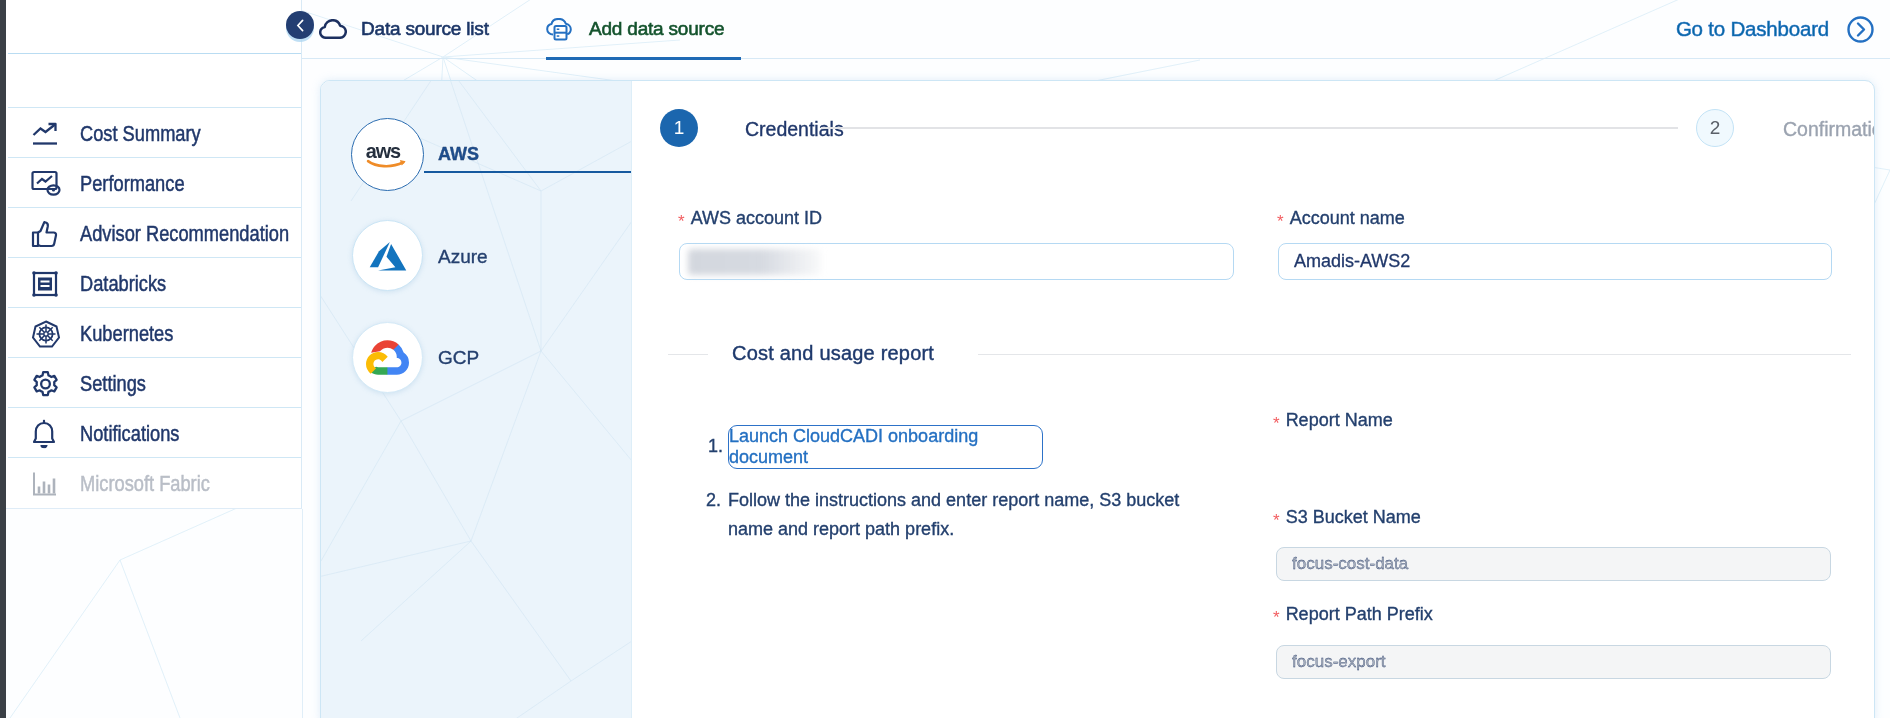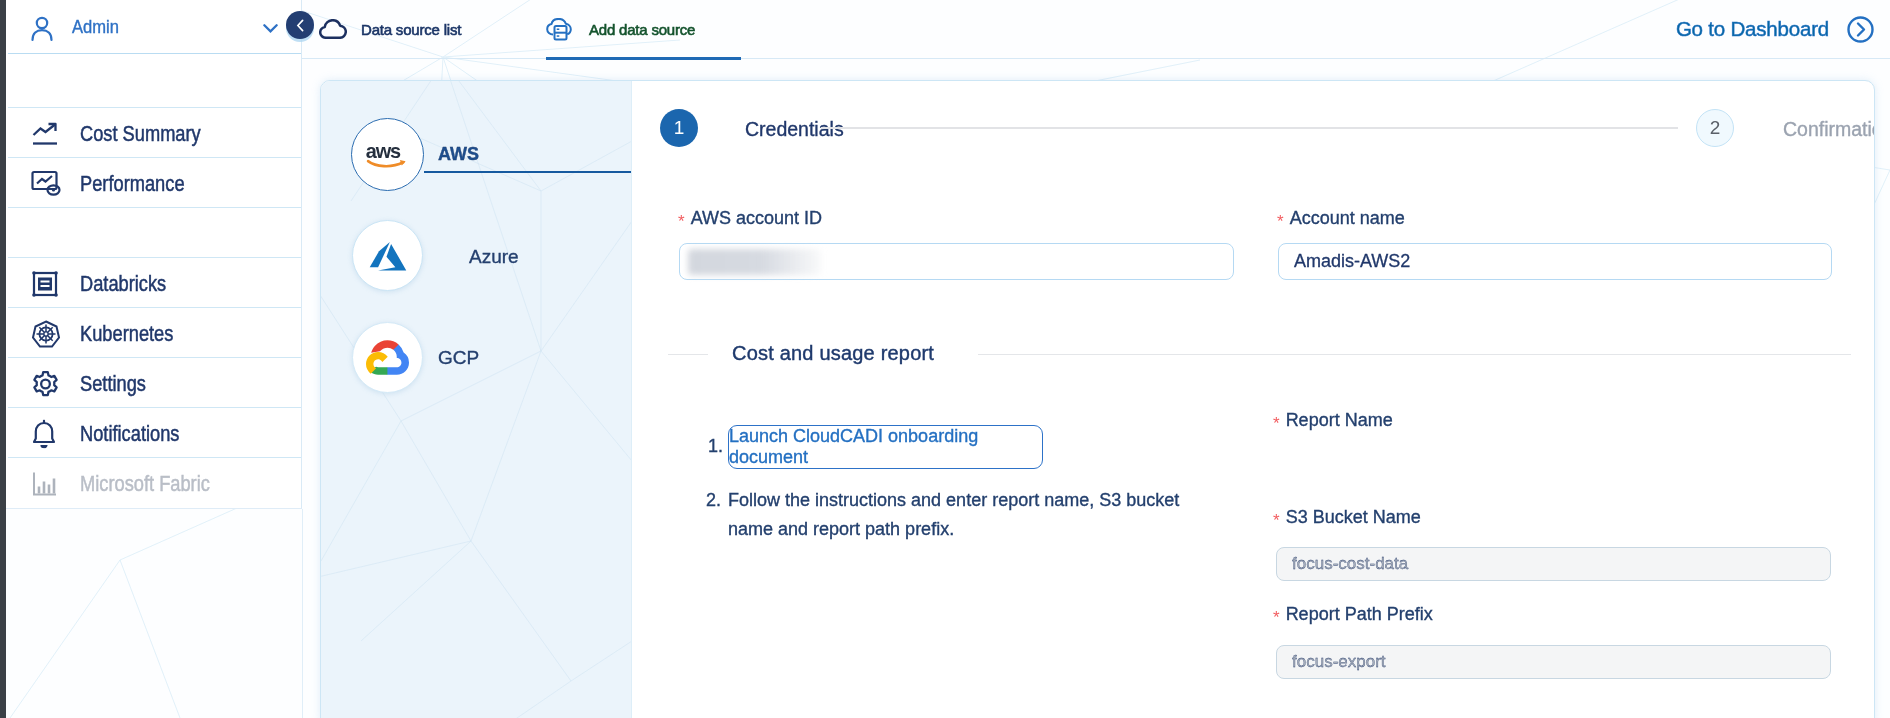--- a/index.html
+++ b/index.html
@@ -23,21 +23,21 @@
   #adminrow .lb { position:absolute; left:66px; top:50%; transform:translateY(-50%) scaleX(0.92); transform-origin:left center;
     font-size:18px; color:#2e71c5; -webkit-text-stroke:0.4px #2e71c5; }
   
   #collapse { position:absolute; left:286px; top:11px; width:28px; height:28px; border-radius:50%;
     background:#233e72; z-index:40; box-shadow:0 3px 0 0 rgba(170,212,240,.75);
     display:flex; align-items:center; justify-content:center; }
   
   #header { position:absolute; left:302px; top:0; width:1588px; height:59px; z-index:5; }
   #hline { position:absolute; left:302px; top:58px; width:1588px; height:1px; background:#d7e9f6; z-index:3; }
   .tab { position:absolute; top:0; height:58px; display:flex; align-items:center; gap:14px; }
-  .tab .t { font-size:15px; font-weight:400; letter-spacing:-0.2px; -webkit-text-stroke:0.6px currentColor; }
+  .tab .t { font-size:19px; font-weight:400; letter-spacing:-0.2px; -webkit-text-stroke:0.6px currentColor; }
   #tab1 { left:17px; }
   #tab1 .t { color:#1c3667; }
   #tab2 { left:244px; }
   #tab2 .t { color:#14532d; }
   #underline { position:absolute; left:244px; top:57px; width:195px; height:3px; background:#1f6ab5; z-index:6; }
   #goto { position:absolute; right:61px; top:0; height:58px; display:flex; align-items:center;
     font-size:20.5px; font-weight:400; color:#0369a1; letter-spacing:-0.2px; -webkit-text-stroke:0.55px #2d72c8; }
   #gotoic { position:absolute; right:16px; top:16px; }
   
   #card { position:absolute; left:320px; top:80px; width:1555px; height:648px; background:#ffffff;
@@ -45,21 +45,21 @@
     box-shadow:0 0 9px rgba(150,195,230,.28); }
   #panel { position:absolute; left:0; top:0; width:311px; height:648px; background:#ebf4fb;
     border-right:1px solid #ddeef8; overflow:hidden; }
   .provcircle { position:absolute; left:31px; width:71px; height:71px; border-radius:50%;
     background:#fff; display:flex; align-items:center; justify-content:center; }
   #awsc { top:37px; left:30px; width:73px; height:73px; border:1.5px solid #2b6cb0; }
   #azurec { top:139px; border:1px solid #cbe5f5; box-shadow:0 1px 5px rgba(120,170,210,.25); }
   #gcpc { top:241px; border:1px solid #d5eaf7; box-shadow:0 1px 5px rgba(120,170,210,.25); }
   .provlb { position:absolute; left:117px; font-size:19px; color:#25406f; -webkit-text-stroke:0.35px #25406f; }
   #awslb { top:63px; font-size:18px; font-weight:700; color:#1d4e8f; }
-  #azurelb { top:165px;margin-left:31px; }
+  #azurelb { top:165px; }
   #gcplb { top:266px; }
   #awsline { position:absolute; left:103px; top:89.5px; width:208px; height:2px; background:#15599f; }
   
   #stepper { position:absolute; left:311px; top:0; width:1214px; }
   .stepc { position:absolute; width:38px; height:38px; border-radius:50%; top:28px;
     display:flex; align-items:center; justify-content:center; font-size:17px; }
   #step1 { left:28px; background:#1b66ae; color:#fff; font-weight:400; font-size:19px; }
   #step2 { left:1064px; background:#f0f9fe; border:1.5px solid #c3e3f6; color:#5a6068; font-size:19px; }
   .steplb { position:absolute; top:37px; font-size:19.5px;margin-left:36px; -webkit-text-stroke:0.35px currentColor; }
   #step1lb { left:77px; color:#21386b; }
@@ -91,30 +91,20 @@
     <path d="M620 180 L900 120 M900 120 L1200 60 M620 180 L640 520"></path>
     <path d="M1450 100 L1700 -10 M1450 100 L1890 170 M1450 100 L1600 300 M1830 300 L1600 300 M1830 300 L1890 170"></path>
     <path d="M120 560 L10 718 M120 560 L300 480 M120 560 L180 718"></path>
   </g>
 </svg>
 
 <div id="strip"></div>
 <div style="position:absolute;left:302px;top:509px;width:1px;height:209px;background:#e0eef8;z-index:2;"></div>
 
 <div id="sidebar">
-  <div id="adminrow">
-    <svg class="ic" style="position:absolute;left:22px;top:14px" width="28" height="28" viewBox="0 0 28 28" fill="none" stroke="#2e71c5" stroke-width="2.2">
-      <circle cx="14" cy="9" r="5.2"></circle>
-      <path d="M4.5 26 C4.5 19.5 8.6 16.2 14 16.2 C19.4 16.2 23.5 19.5 23.5 26" stroke-linecap="round"></path>
-    </svg>
-    <span class="lb">Admin</span>
-    <svg style="position:absolute;left:257px;top:24px" width="15" height="9" viewBox="0 0 18 11" fill="none" stroke="#2e71c5" stroke-width="2.8" stroke-linecap="round">
-      <path d="M1.5 1.5 L9 9 L16.5 1.5"></path>
-    </svg>
-  </div>
   <div class="sdiv" style="top:53px; background:#b9dcf2;"></div>
 
   <div class="sdiv" style="top:107px"></div>
 
   <div class="srow" style="top:109px">
     <svg class="ic" width="28" height="26" viewBox="0 0 28 26" fill="none" stroke="#21386b" stroke-width="2.3">
       <path d="M2.5 14 L9.5 7.5 L14.5 11 L24 3.5"></path>
       <path d="M17.5 3 L24.5 3 L24.5 10" stroke-linejoin="round"></path>
       <path d="M2 22.5 L26 22.5"></path>
     </svg>
@@ -126,20 +116,27 @@
     <svg class="ic" width="30" height="27" viewBox="0 0 30 27" fill="none" stroke="#21386b" stroke-width="2.2">
       <rect x="1.5" y="1.5" width="24" height="17" rx="1.5"></rect>
       <path d="M6 13 L11 8.5 L14.5 11 L21 5.5"></path>
       <ellipse cx="22.5" cy="19.5" rx="6" ry="4.6"></ellipse>
       <circle cx="22.5" cy="19.5" r="1.6" fill="#21386b" stroke="none"></circle>
     </svg>
     <span class="lb">Performance</span>
   </div>
   <div class="sdiv" style="top:207px"></div>
 
+  <div class="srow" style="top:209px">
+    <svg class="ic" width="27" height="28" viewBox="0 0 27 28" fill="none" stroke="#21386b" stroke-width="2.2" stroke-linejoin="round">
+      <path d="M2 12.5 L7 12.5 L7 26 L2 26 Z"></path>
+      <path d="M7 25 L9.5 26 L20.5 26 C22 26 23 25 23.2 23.7 L25 15.2 C25.3 13.7 24.2 12.5 22.7 12.5 L15.5 12.5 L16.8 6.2 C17.1 4.4 16 2.6 14.2 2.2 L13.4 2 L9.5 11 L7 12.5"></path>
+    </svg>
+    <span class="lb">Advisor Recommendation</span>
+  </div>
   <div class="sdiv" style="top:257px"></div>
 
   <div class="srow" style="top:259px">
     <svg class="ic" width="28" height="28" viewBox="0 0 28 28" fill="none" stroke="#21386b" stroke-width="2.2">
       <rect x="3" y="3" width="22" height="22"></rect>
       <rect x="7" y="7.5" width="14" height="13" fill="#21386b" stroke="none"></rect>
       <path d="M9.5 11.5 L18.5 11.5 M9.5 16 L18.5 16" stroke="#ffffff" stroke-width="2"></path>
       <circle cx="3" cy="3" r="1.8" fill="#21386b" stroke="none"></circle>
         <circle cx="25" cy="3" r="1.8" fill="#21386b" stroke="none"></circle>
       <circle cx="3" cy="25" r="1.8" fill="#21386b" stroke="none"></circle>

